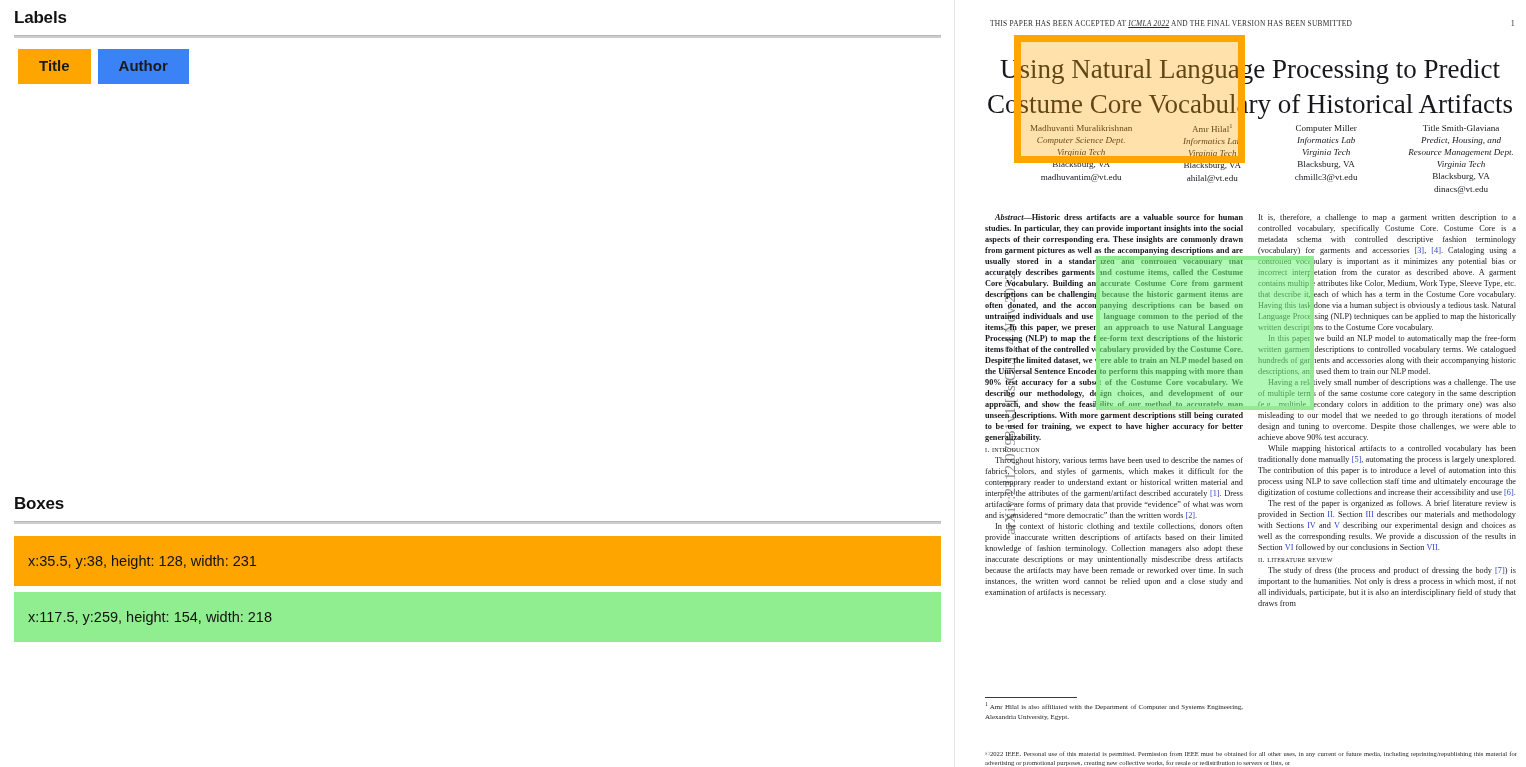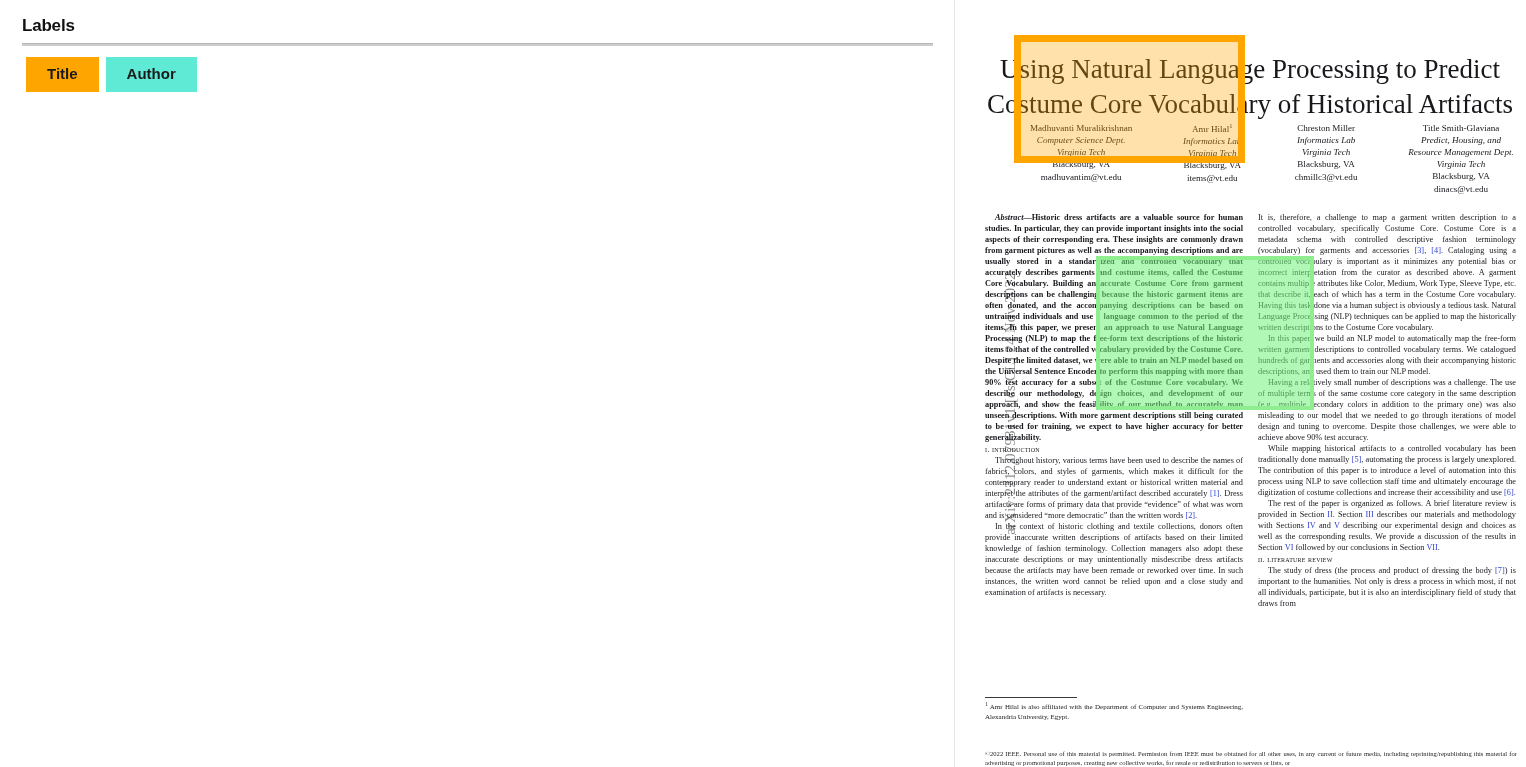--- a/index.html
+++ b/index.html
@@ -11,21 +11,21 @@
     font-family: "Liberation Sans", sans-serif;
     overflow: hidden;
   }
   .app { position: relative; width: 1526px; height: 767px; display: flex; }
 
   
   .left-panel {
     position: relative;
     width: 955px; height: 767px;
     background: #ffffff;
-    padding: 8px;
+    padding: 0;
     flex: 0 0 955px;
   }
   .section-title {
     font-size: 17px;
     font-weight: bold;
     color: #111111;
     margin: 8px 0 0 14px;
     letter-spacing: -0.2px;
   }
   .section-rule {
@@ -213,51 +213,66 @@
 
 <div class="app">
 
   <div class="left-panel">
 
     <div class="section-title">Labels</div>
     <div class="section-rule"></div>
 
     <div class="chip-row">
       <div class="chip" style="background:#FFA500;">Title</div>
-      <div class="chip" style="background:#5eead4;">Author</div>
-    </div>
-
+      <div class="chip" style="background:#3b82f6;">Author</div>
+    </div>
+
+    <div class="boxes-wrap">
+      <div class="section-title">Boxes</div>
+      <div class="section-rule"></div>
+
+      <div class="box-list">
+        <div class="box-row" style="background:#FFA500;">x:35.5, y:38, height: 128, width: 231</div>
+        <div class="box-row" style="background:#90EE90;">x:117.5, y:259, height: 154, width: 218</div>
+      </div>
+    </div>
   </div>
 
   <div class="panel-divider"></div>
 
   <div class="paper-panel">
 
     <div class="arxiv-stamp">arXiv:2212.07931v1  [cs.CL]  24 Nov 2022</div>
 
+    <div class="page-head">
+      <div class="hdr-text">
+        <span>This paper has been accepted at </span><u>ICMLA 2022</u><span> and the final version has been submitted</span>
+      </div>
+      <div class="pageno">1</div>
+    </div>
 
     <div class="paper-title">Using Natural Language Processing to Predict Costume Core Vocabulary of Historical Artifacts</div>
 
     <div class="authors">
       <div class="author-col">
         <div class="name">Madhuvanti Muralikrishnan</div>
         <div class="aff">Computer Science Dept.</div>
         <div class="aff">Virginia Tech</div>
         <div>Blacksburg, VA</div>
         <div class="mail">madhuvantim@vt.edu</div>
       </div>
       <div class="author-col">
         <div class="name"><span>Amr Hilal</span><sup>1</sup></div>
         <div class="aff">Informatics Lab</div>
         <div class="aff">Virginia Tech</div>
         <div>Blacksburg, VA</div>
-        <div class="mail">items@vt.edu</div>
+        <div class="mail">ahilal@vt.edu</div>
       </div>
       <div class="author-col">
-        <div class="name">Chreston Miller</div>
+        <div class="name">Computer Miller</div>
         <div class="aff">Informatics Lab</div>
         <div class="aff">Virginia Tech</div>
         <div>Blacksburg, VA</div>
         <div class="mail">chmillc3@vt.edu</div>
       </div>
       <div class="author-col wide">
         <div class="name">Title Smith-Glaviana</div>
         <div class="aff">Predict, Housing, and Resource Management Dept.</div>
         <div class="aff">Virginia Tech</div>
         <div>Blacksburg, VA</div>

